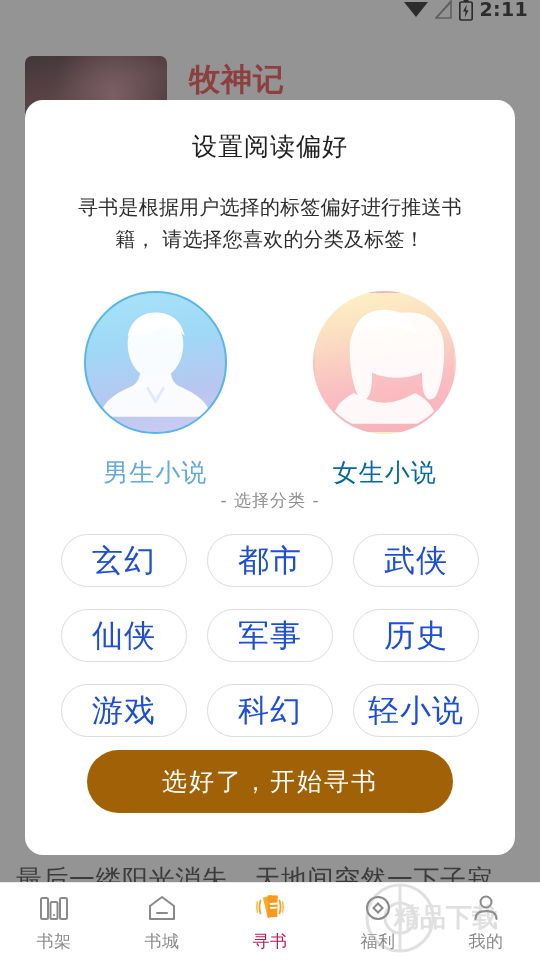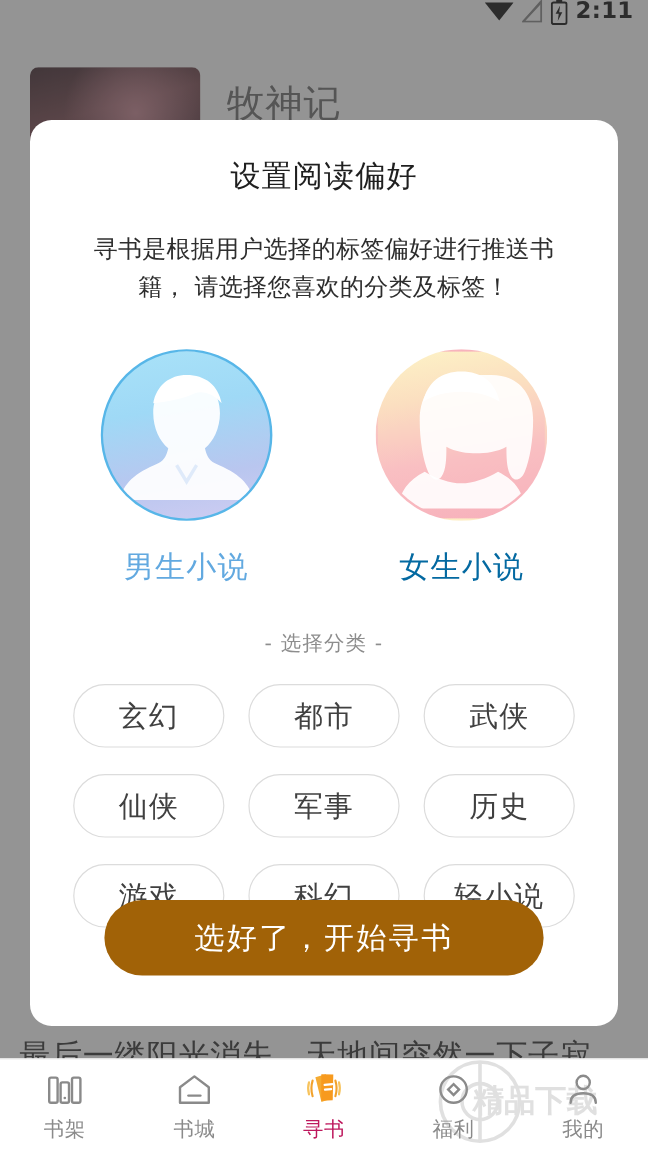--- a/index.html
+++ b/index.html
@@ -46,22 +46,22 @@
     position:relative; overflow:hidden; flex:none;
   }
   #book-cover::after {
     content:""; position:absolute; left:40%; top:40%;
     width:34%; height:46%;
     background:
       linear-gradient(110deg, rgba(255,255,255,.0) 45%, rgba(25,18,20,.85) 46%, rgba(25,18,20,.85) 55%, rgba(255,255,255,0) 56%),
       linear-gradient(25deg, rgba(255,255,255,.0) 45%, rgba(25,18,20,.75) 46%, rgba(25,18,20,.75) 54%, rgba(255,255,255,0) 55%);
   }
   #book-title {
-    font-size:31px; font-weight:normal; color:#737373;
-    margin-top:10px; letter-spacing:1px;
+    font-size:31px; font-weight:bold; color:#ef4444;
+    margin-top:3px; letter-spacing:1px;
   }
   #bg-paragraph {
     position:absolute; left:16px; right:6px; top:862px;
     font-size:26px; color:#3a3a3a; letter-spacing:.5px;
     white-space:nowrap; overflow:hidden;
   }
 
   
   #scrim {
     position:absolute; inset:0;
@@ -113,34 +113,34 @@
   .avatar svg { position:absolute; left:0; top:0; width:100%; height:100%; }
   .gender-label {
     margin-top:22px;
     font-size:25px; letter-spacing:1px;
   }
   .gender-label.sel { color:#62a9e0; }
   .gender-label.unsel { color:#0369a1;text-align:right; }
 
   
   #cat-heading {
-    margin-top:36px; text-align:center;
+    text-align:center;
     font-size:17px; color:#8d8d8d; letter-spacing:1px;
   }
   #cat-grid {
     margin:22px 36px 0 36px;
     display:grid;
     grid-template-columns:repeat(3,1fr);
     gap:22px 20px;
   }
   .chip {
     height:53px; border-radius:27px;
     border:1.5px solid #dcdcdc; background:#fff;
     display:flex; align-items:center; justify-content:center;
-    font-size:24px; color:#404040; letter-spacing:1px;
+    font-size:31px; color:#1d4ed8; letter-spacing:1px;
     cursor:pointer;
   }
 
   
   #cta {
     position:absolute; left:62px; top:650px;
     width:366px; height:63px;
     background:#a16207; border-radius:32px;
     display:flex; align-items:center; justify-content:center;
     font-size:25px; color:#ffffff; letter-spacing:2px;

